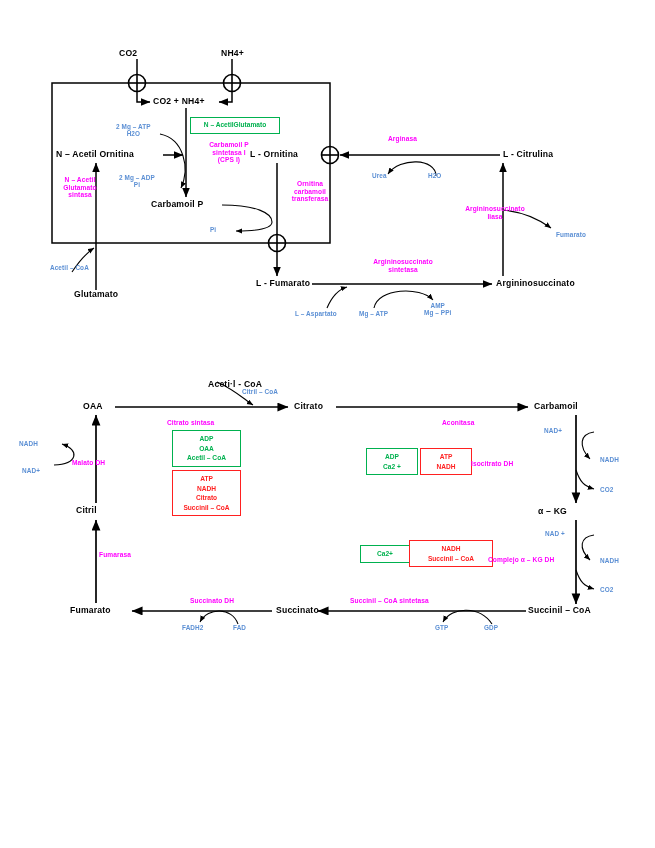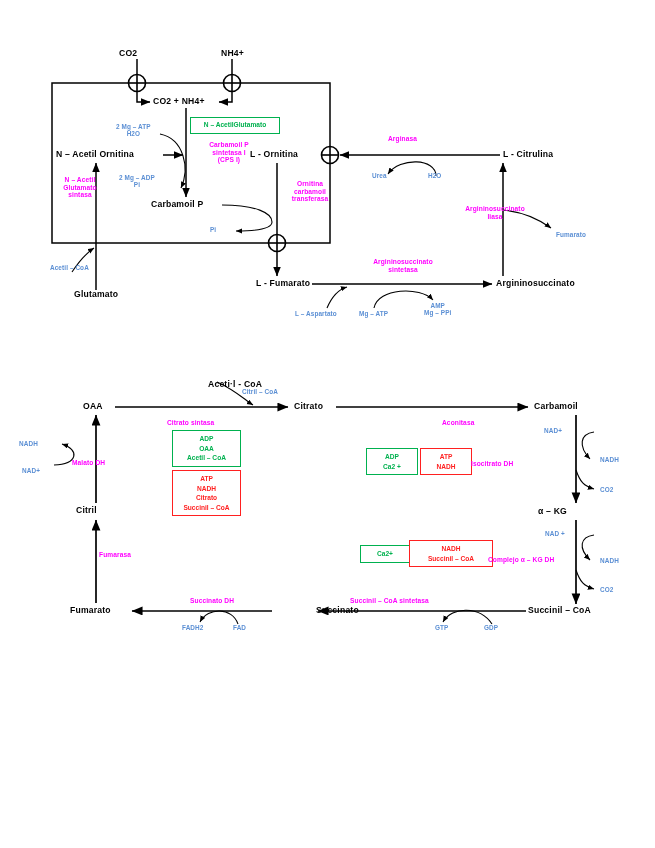--- a/index.html
+++ b/index.html
@@ -274,21 +274,21 @@
   <div class="lbl enz" style="left:488px;top:556px;">Complejo α – KG DH</div>
 
   <div class="lbl met" style="left:528px;top:606px;">Succinil – CoA</div>
 
   <div class="lbl enz" style="left:350px;top:597px;">Succinil – CoA sintetasa</div>
 
   <div class="lbl cof" style="left:435px;top:624px;">GTP</div>
 
   <div class="lbl cof" style="left:484px;top:624px;">GDP</div>
 
-  <div class="lbl met" style="left:276px;top:606px;margin-left:40px;">Succinato</div>
+  <div class="lbl met" style="left:276px;top:606px;">Succinato</div>
 
   <div class="lbl enz" style="left:190px;top:597px;">Succinato DH</div>
 
   <div class="lbl cof" style="left:182px;top:624px;">FADH2</div>
 
   <div class="lbl cof" style="left:233px;top:624px;">FAD</div>
 
   <div class="lbl met" style="left:70px;top:606px;">Fumarato</div>
 
   <div class="lbl enz" style="left:99px;top:551px;">Fumarasa</div>

